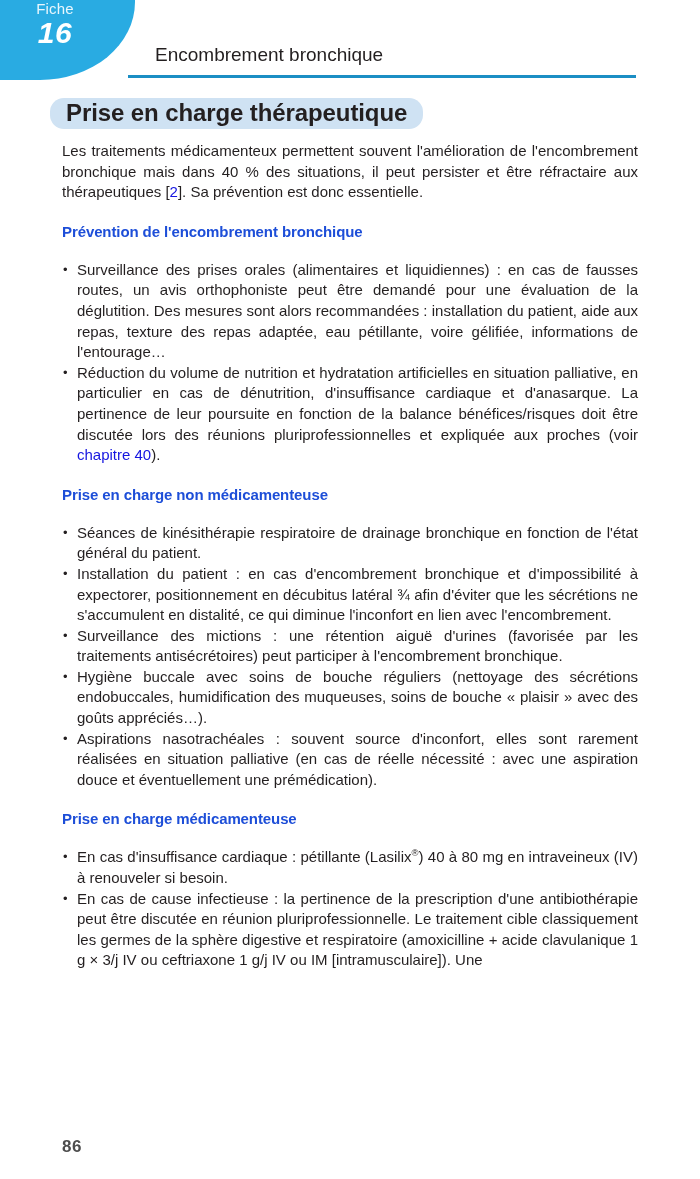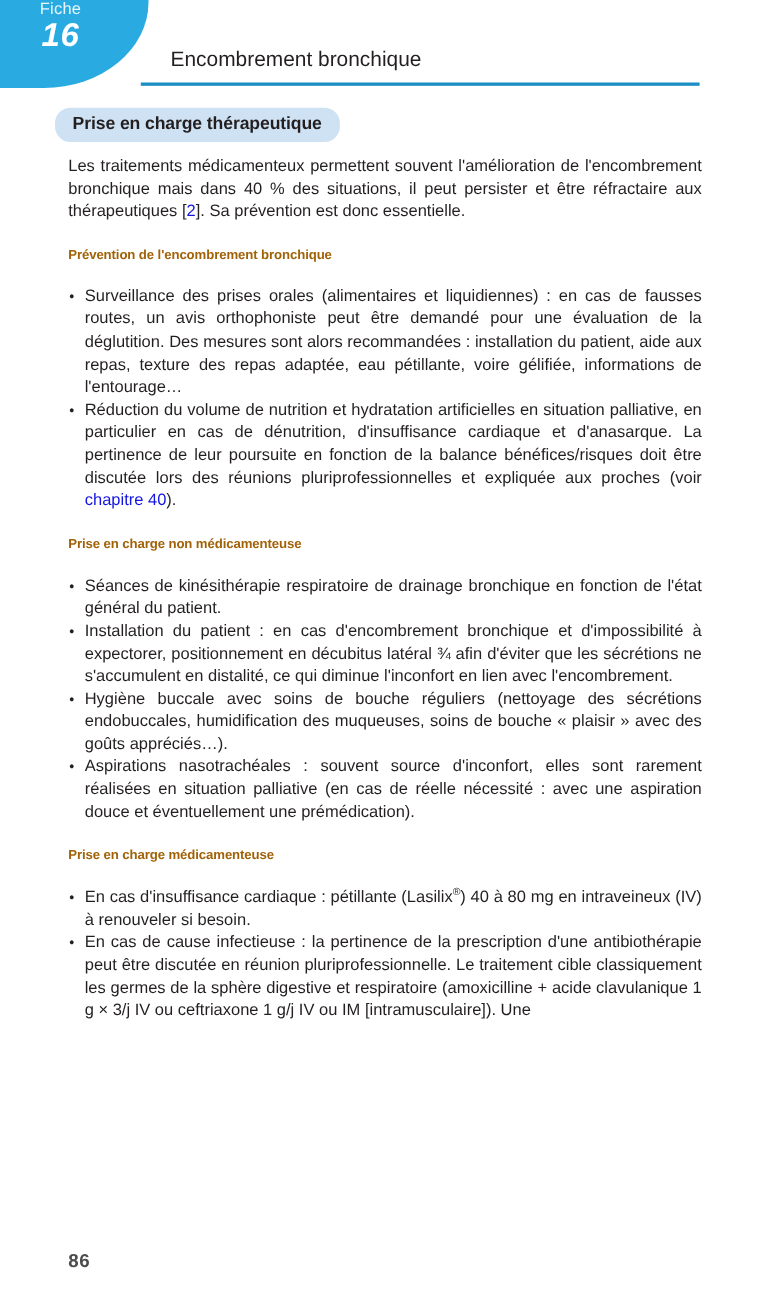--- a/index.html
+++ b/index.html
@@ -85,33 +85,33 @@
     top: 98px;
     width: 576px;
   }
 
   
   .pill-heading {
     display: inline-block;
     background: #cfe2f3;
     color: #231f20;
     font-weight: bold;
-    font-size: 16px;
+    font-size: 24px;
     line-height: 22px;
     padding: 4px 16px 5px 16px;
     border-radius: 14px;
     margin: 0 0 0 -12px;
     letter-spacing: -0.1px;
   }
 
   
   .blue-heading {
-    color: #a16207;
-    font-weight: bold;
-    font-size: 12px;
+    color: #1d4ed8;
+    font-weight: bold;
+    font-size: 15px;
     line-height: 21px;
     margin: 18px 0 6px 0;
     letter-spacing: -0.1px;
   }
 
   p.body-text {
     margin: 12px 0 0 0;
     font-size: 15px;
     line-height: 20.6px;
     text-align: justify;
@@ -197,20 +197,21 @@
   <ul class="bullets">
     <li><span class="txt">Surveillance des prises orales (alimentaires et liquidiennes) : en cas de fausses routes, un avis orthophoniste peut être demandé pour une évaluation de la déglutition. Des mesures sont alors recommandées : installation du patient, aide aux repas, texture des repas adaptée, eau pétillante, voire gélifiée, informations de l'entourage…</span></li>
     <li><span class="txt">Réduction du volume de nutrition et hydratation artificielles en situation palliative, en particulier en cas de dénutrition, d'insuffisance cardiaque et d'anasarque. La pertinence de leur poursuite en fonction de la balance bénéfices/risques doit être discutée lors des réunions pluriprofessionnelles et expliquée aux proches (voir </span><a href="#" class="doc-link">chapitre 40</a><span>).</span></li>
   </ul>
 
   
   <h2 class="blue-heading">Prise en charge non médicamenteuse</h2>
   <ul class="bullets">
     <li><span class="txt">Séances de kinésithérapie respiratoire de drainage bronchique en fonction de l'état général du patient.</span></li>
     <li><span class="txt">Installation du patient : en cas d'encombrement bronchique et d'impossibilité à expectorer, positionnement en décubitus latéral ¾ afin d'éviter que les sécrétions ne s'accumulent en distalité, ce qui diminue l'inconfort en lien avec l'encombrement.</span></li>
+    <li><span class="txt">Surveillance des mictions : une rétention aiguë d'urines (favorisée par les traitements antisécrétoires) peut participer à l'encombrement bronchique.</span></li>
     <li><span class="txt">Hygiène buccale avec soins de bouche réguliers (nettoyage des sécrétions endobuccales, humidification des muqueuses, soins de bouche «&nbsp;plaisir&nbsp;» avec des goûts appréciés…).</span></li>
     <li><span class="txt">Aspirations nasotrachéales : souvent source d'inconfort, elles sont rarement réalisées en situation palliative (en cas de réelle nécessité : avec une aspiration douce et éventuellement une prémédication).</span></li>
   </ul>
 
   
   <h2 class="blue-heading">Prise en charge médicamenteuse</h2>
   <ul class="bullets">
     <li><span>En cas d'insuffisance cardiaque : pétillante (Lasilix</span><sup class="reg">®</sup><span>) 40 à 80 mg en intraveineux (IV) à renouveler si besoin.</span></li>
     <li><span class="txt">En cas de cause infectieuse : la pertinence de la prescription d'une antibiothérapie peut être discutée en réunion pluriprofessionnelle. Le traitement cible classiquement les germes de la sphère digestive et respiratoire (amoxicilline + acide clavulanique 1 g × 3/j IV ou ceftriaxone 1 g/j IV ou IM [intramusculaire]). Une</span></li>
   </ul>

